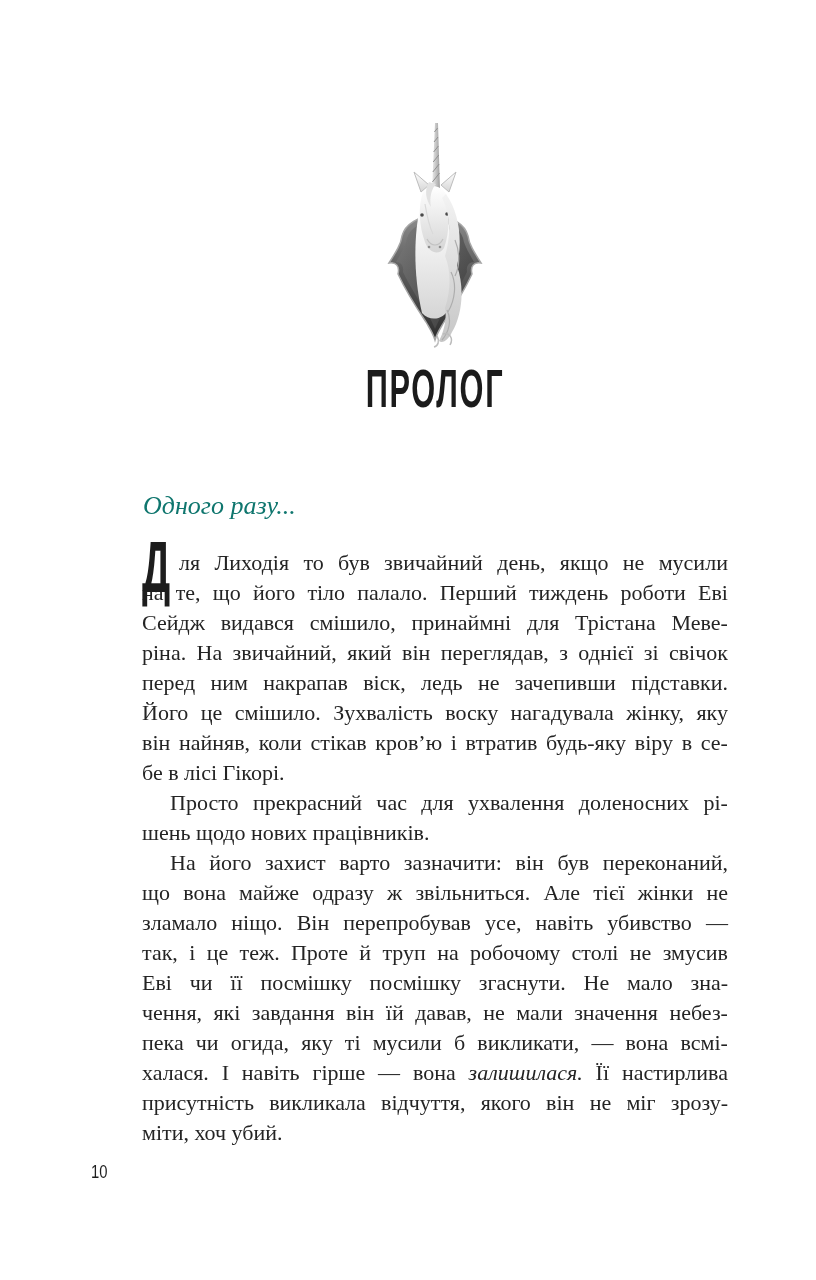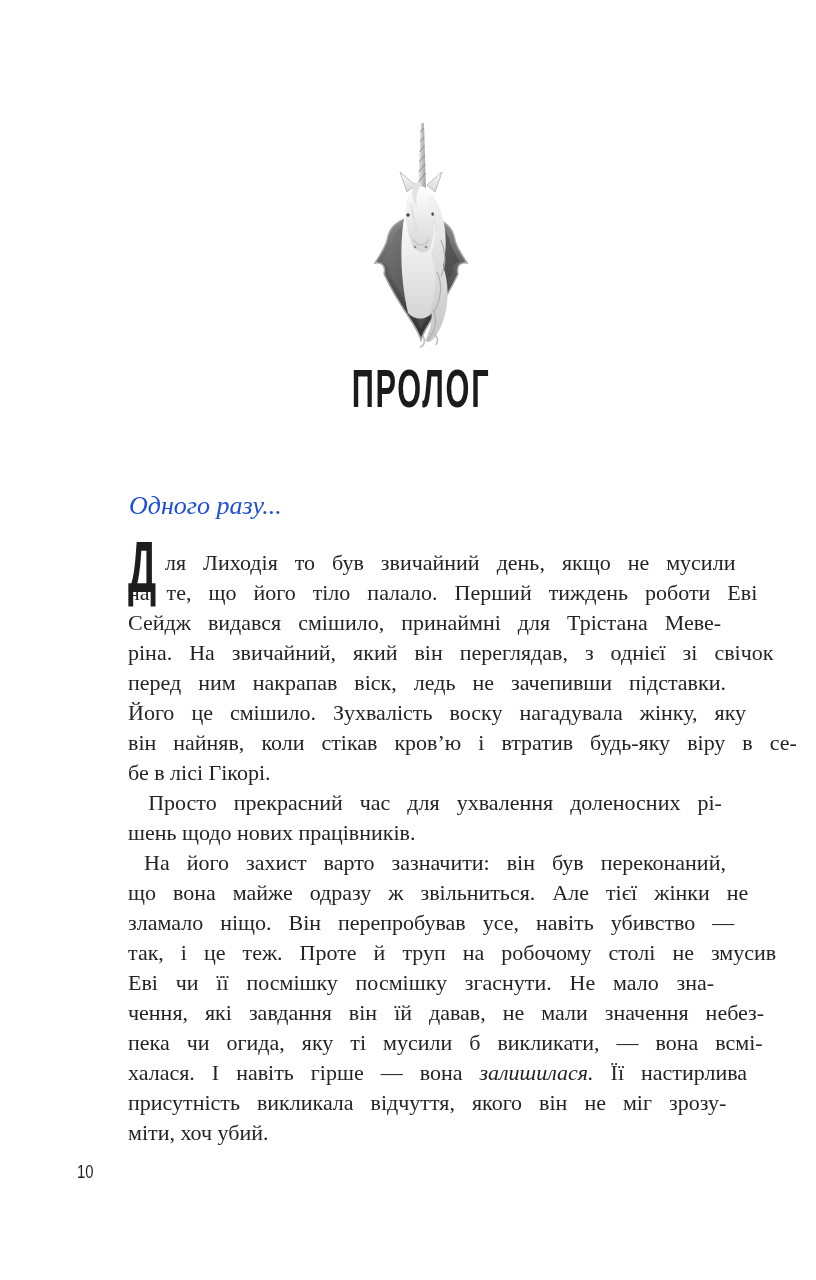--- a/index.html
+++ b/index.html
@@ -3,21 +3,21 @@
 <meta charset="utf-8">
 <style>
   html,body{margin:0;padding:0;}
   body{
     width:816px;height:1280px;position:relative;
     background:#ffffff;
     font-family:"Liberation Serif", serif;
     color:#242424;
     overflow:hidden;
   }
-  .page{position:absolute;inset:0;}
+  .page{position:absolute;inset:0;margin-left:14px;}
 
   
   .illustration{
     position:absolute; left:363px; top:120px; width:116px; height:228px;
   }
 
   
   .chapter-title{
     position:absolute; top:364px; left:128px; width:586px;
     margin:0; text-align:center;
@@ -27,31 +27,30 @@
     transform:scaleX(0.58); transform-origin:center top;
     white-space:nowrap;
   }
 
   
   .text-column{
     position:absolute; left:128px; top:490px; width:586px;
   }
   .intro{
     margin:0 0 26px 1px;
-    font-style:italic; font-size:26px; line-height:32px; color:#1d4ed8;
+    font-style:italic; font-size:26px; line-height:32px; color:#0f766e;
   }
   .paragraph{position:relative; margin:0;}
   .line{
     display:flex; justify-content:space-between;
     font-size:22px; line-height:30px; height:30px;
     overflow:visible;
-    gap:17px;
   }
   .line.last{display:block;}
-  .line.indent{padding-left:28px;justify-content:center;}
+  .line.indent{padding-left:28px;}
   .line.dc-indent{padding-left:37px;}
   .w{white-space:pre; display:inline-block;}
   .em{font-style:italic;}
   .dropcap{
     position:absolute; left:0; top:-17px;
     font-family:"Liberation Sans", sans-serif;
     font-weight:700; font-size:72px; line-height:72px;
     color:#1d1d1d;
     transform:scaleX(0.55); transform-origin:left top;
   }

